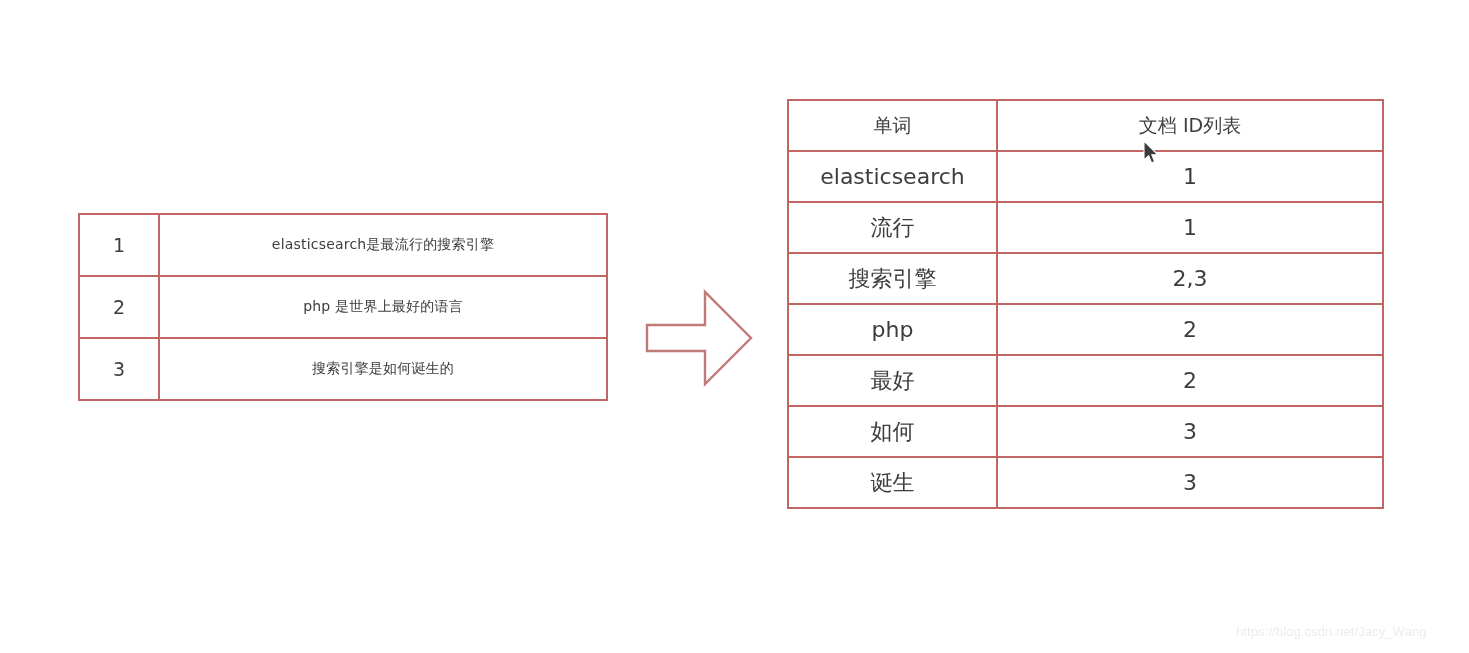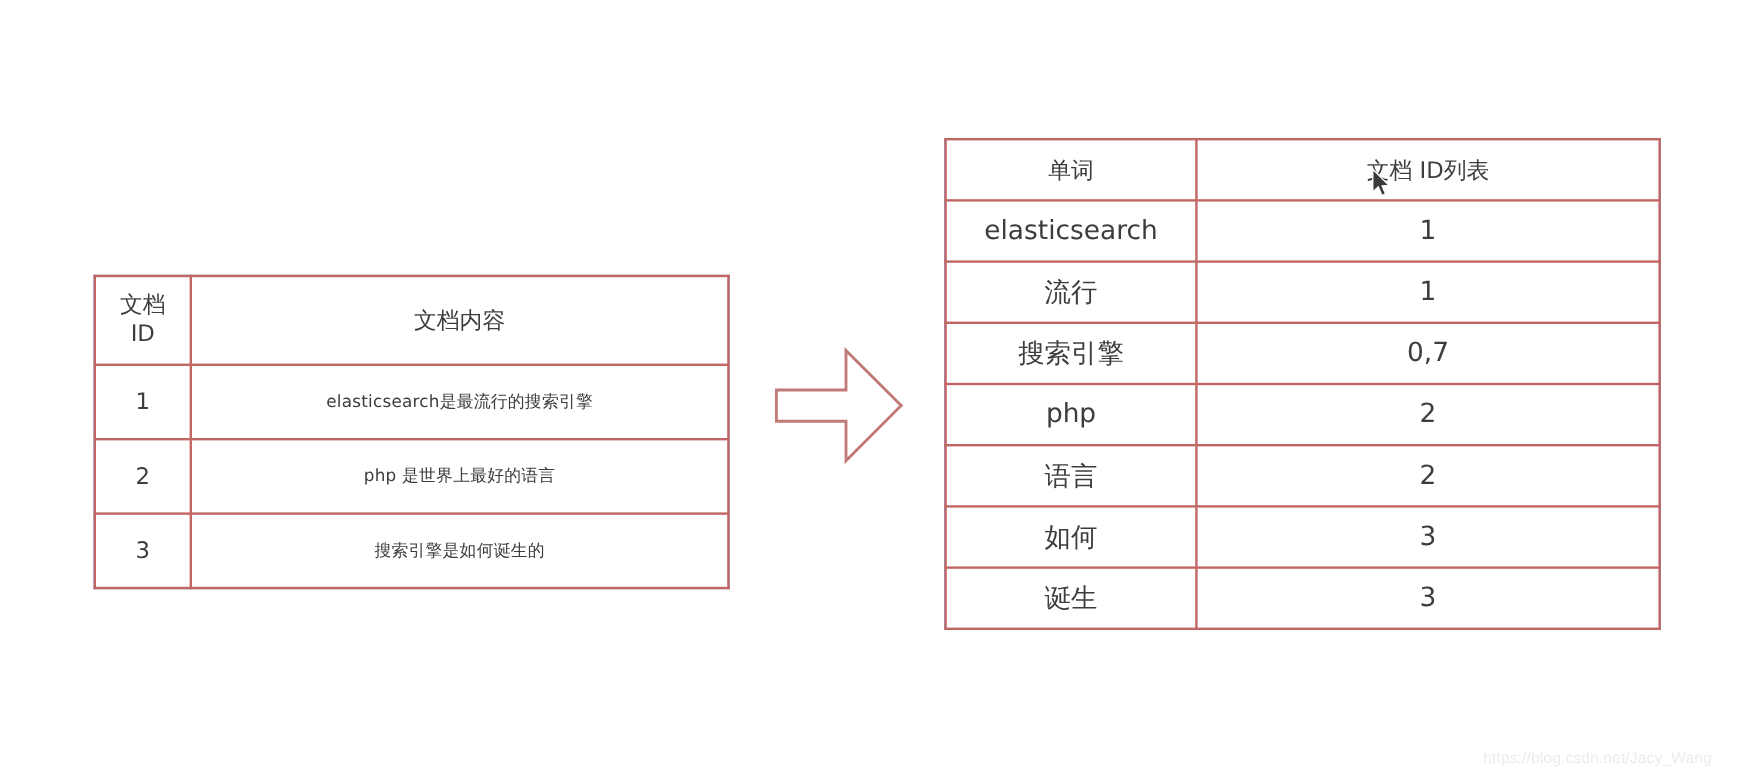--- a/index.html
+++ b/index.html
@@ -19,23 +19,22 @@
 
   .canvas {
     position: absolute;
     inset: 0;
   }
 
   
   .doc-table {
     position: absolute;
     border-collapse: collapse;
-    background: #3b82f6;
+    background: #0369a1;
     table-layout: fixed;
-    margin-top: 16px;
   }
   .doc-table td {
     border: 2px solid #c26663;
     text-align: center;
     vertical-align: middle;
     padding: 0;
     color: #3d3d3d;
     background: #ffffff;
   }
 
@@ -119,27 +118,20 @@
 <body>
 
 <div class="canvas">
 
   <table id="documents-table" class="doc-table">
     <colgroup>
       <col class="col-id">
       <col class="col-body">
     </colgroup>
     <tbody>
-      <tr class="header-row">
-        <td class="hdr-id">
-          <div>文档</div>
-          <div>ID</div>
-        </td>
-        <td>文档内容</td>
-      </tr>
       <tr>
         <td class="id-cell">1</td>
         <td class="body-cell">elasticsearch是最流行的搜索引擎</td>
       </tr>
       <tr>
         <td class="id-cell">2</td>
         <td class="body-cell">php 是世界上最好的语言</td>
       </tr>
       <tr>
         <td class="id-cell">3</td>
@@ -165,28 +157,28 @@
       <tr>
         <td>elasticsearch</td>
         <td>1</td>
       </tr>
       <tr>
         <td>流行</td>
         <td>1</td>
       </tr>
       <tr>
         <td>搜索引擎</td>
-        <td>0,7</td>
+        <td>2,3</td>
       </tr>
       <tr>
         <td>php</td>
         <td>2</td>
       </tr>
       <tr>
-        <td>语言</td>
+        <td>最好</td>
         <td>2</td>
       </tr>
       <tr>
         <td>如何</td>
         <td>3</td>
       </tr>
       <tr>
         <td>诞生</td>
         <td>3</td>
       </tr>

